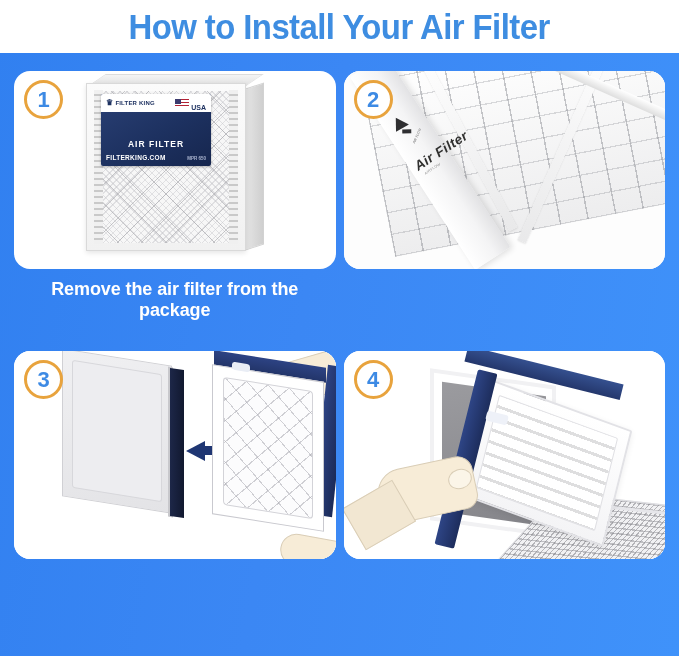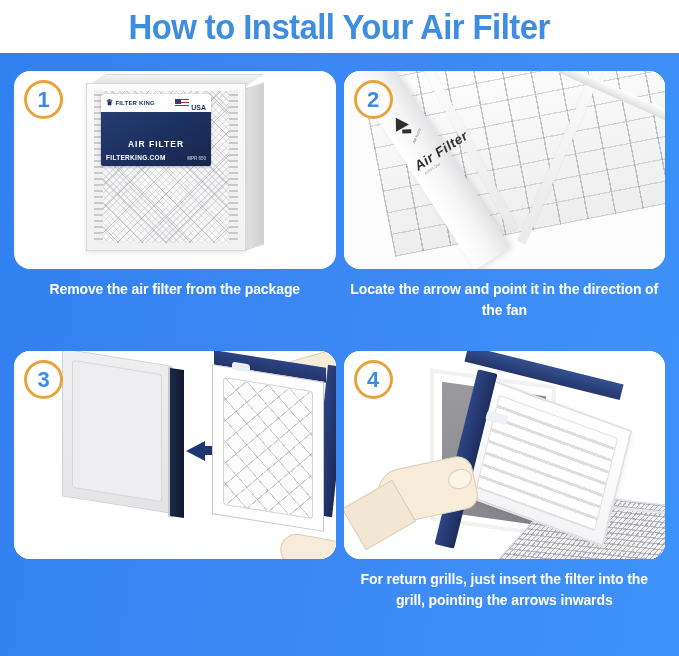--- a/index.html
+++ b/index.html
@@ -92,21 +92,21 @@
   }
   .badge span {
     font-size: 22px;
     font-weight: bold;
     color: #3d8ae4;
     line-height: 1;
   }
   .caption {
     margin-top: 10px;
     color: #ffffff;
-    font-size: 14px;
+    font-size: 18px;
     line-height: 21px;
     font-weight: bold;
     text-align: center;
     padding: 0 6px;
     letter-spacing: -0.1px;
   }
 
   
   .art { position: absolute; inset: 0; }
   .p1-filter {
@@ -583,21 +583,20 @@
             <div class="p2-arrow-tail"></div>
             <div class="p2-arrow-lbl">AIR FLOW</div>
             <div class="p2-frame-txt">Air Filter</div>
             <div class="p2-frame-sub">AIRFLOW</div>
           </div>
         </div>
         <div class="badge">
           <span>2</span>
         </div>
       </div>
-      <div class="caption">Locate the arrow and point it in the direction of the fan</div>
     </div>
 
     <div class="step step-3">
       <div class="card">
         <div class="p3">
           <div class="p3-unit">
             <div class="p3-unit-inner"></div>
           </div>
           <div class="p3-unit-side2"></div>
           <div class="p3-unit-side"></div>
@@ -633,17 +632,16 @@
           <div class="p4-navy-edge"></div>
           <div class="p4-tab"></div>
           <div class="p4-hand"></div>
           <div class="p4-thumb"></div>
           <div class="p4-forearm"></div>
         </div>
         <div class="badge">
           <span>4</span>
         </div>
       </div>
-      <div class="caption">For return grills, just insert the filter into the grill, pointing the arrows inwards</div>
     </div>
 
   </div>
 </div>
 
 </body></html>

